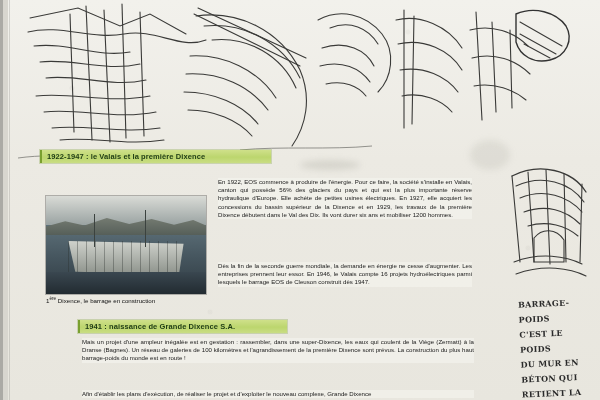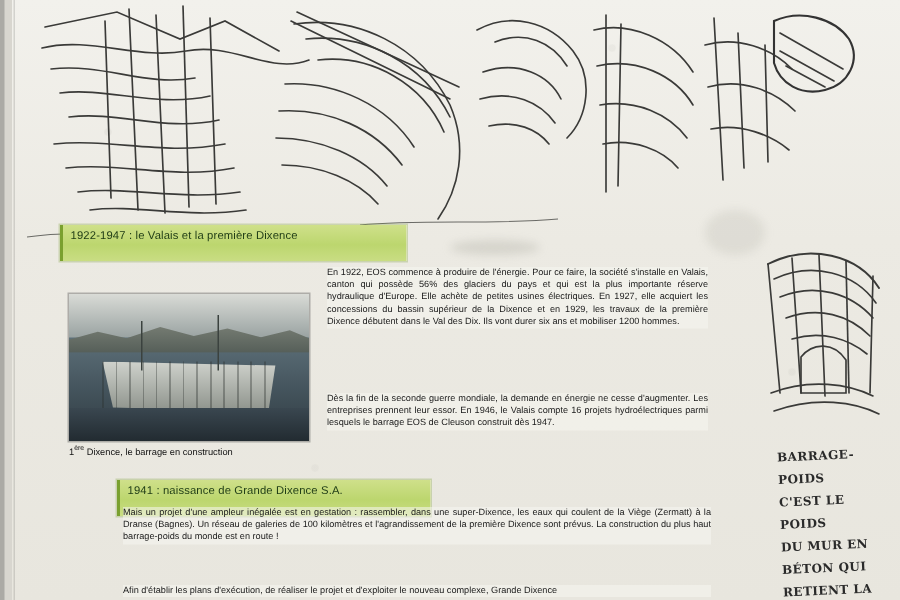--- a/index.html
+++ b/index.html
@@ -25,22 +25,22 @@
       radial-gradient(circle at 35% 78%, rgba(120,120,110,.07) 0 2px, rgba(0,0,0,0) 3px);
     opacity:.7;pointer-events:none;
   }
 
   
   .sketch{position:absolute;left:0;top:0;width:600px;height:400px;pointer-events:none;}
 
   
   .heading{
     position:absolute;
-    font-size:7.5px;font-weight:normal;color:#1d3a14;
-    padding:2px 6px 13px 5px;
+    font-size:7.5px;font-weight:bold;color:#1d3a14;
+    padding:2px 6px 2px 5px;
     background:linear-gradient(180deg,#cfe08a 0%, #bcd66e 55%, #c9dd83 100%);
     border-left:2px solid #7aa02f;
     letter-spacing:.1px;
     white-space:nowrap;
     box-shadow:0 0 0 1px rgba(140,170,80,.35);
   }
   #h1{left:40px;top:150px;width:218px;}
   #h2{left:78px;top:320px;width:196px;}
 
   

